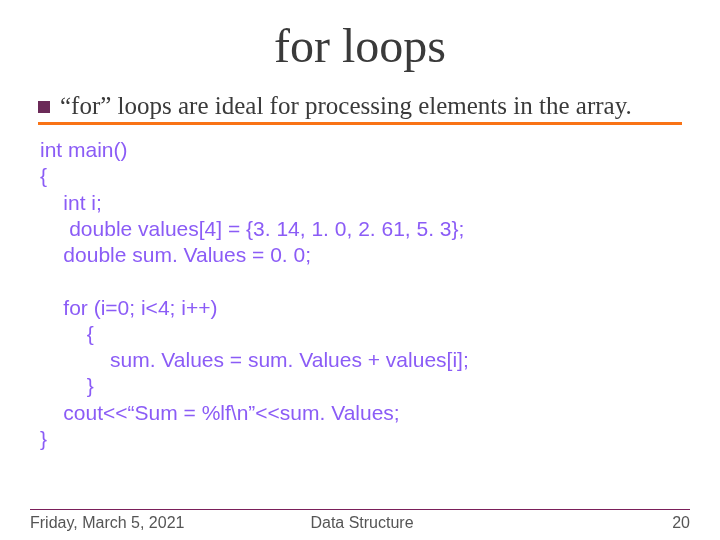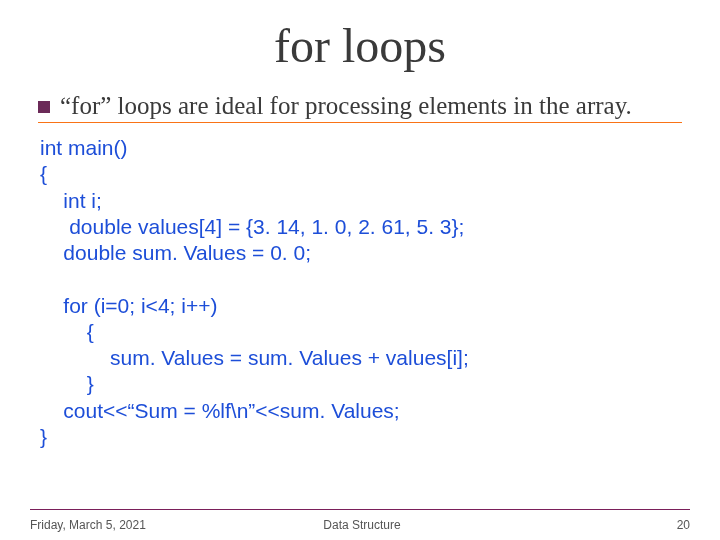--- a/index.html
+++ b/index.html
@@ -23,42 +23,42 @@
     font-size: 48px;
     font-weight: 400;
     color: #3a3a3a;
     text-align: center;
     margin-bottom: 19px;
     font-family: "Times New Roman", Times, serif;
   }
   .subtitle-row {
     display: flex;
     align-items: flex-start;
-    border-bottom: 1px solid #f97316;
+    border-bottom: 3px solid #f97316;
     padding-bottom: 2px;
     margin-bottom: 12px;
   }
   .bullet {
     width: 12px;
     height: 12px;
     background: #6b2a58;
     margin-top: 9px;
     margin-right: 10px;
     flex-shrink: 0;
   }
   .subtitle {
     font-size: 25px;
     line-height: 1.12;
     color: #3a3a3a;
     font-family: "Times New Roman", Times, serif;
   }
   .code {
     font-size: 21px;
     line-height: 1.25;
-    color: #1d4ed8;
+    color: #8b5cf6;
     font-family: Arial, Helvetica, sans-serif;
     white-space: pre;
     padding-left: 2px;
     flex: 1;
   }
   .footer-line {
     position: absolute;
     left: 30px;
     right: 30px;
     bottom: 30px;
@@ -66,21 +66,21 @@
     border-top: 1px solid #7a1f5a;
   }
   .footer {
     position: absolute;
     left: 30px;
     right: 30px;
     bottom: 8px;
     display: flex;
     justify-content: space-between;
     align-items: center;
-    font-size: 12px;
+    font-size: 16px;
     color: #555;
   }
   .footer .center {
     position: absolute;
     left: 4px; right: 0;
     text-align: center;
   }
   .footer .left { z-index: 1; }
   .footer .right { z-index: 1; }
 </style>

